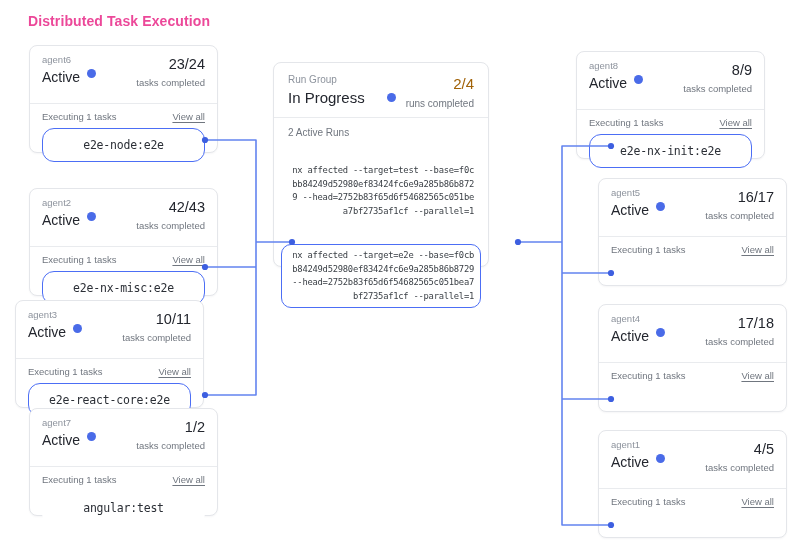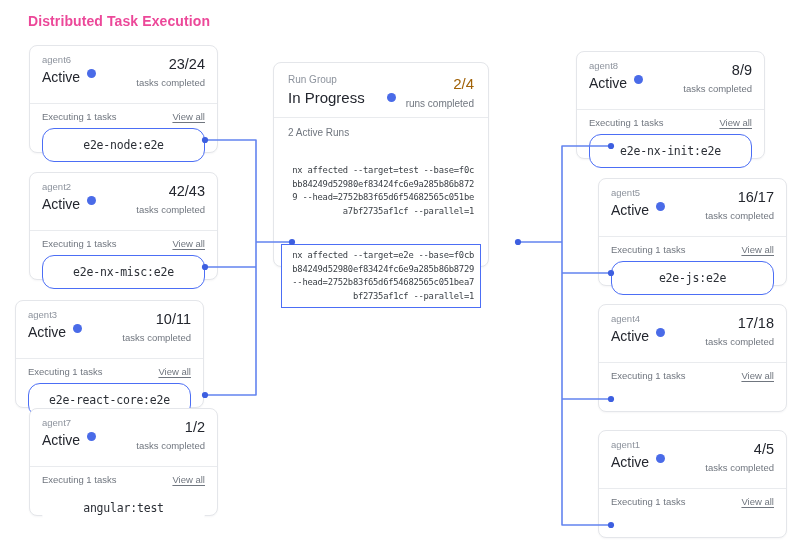--- a/index.html
+++ b/index.html
@@ -40,21 +40,21 @@
   .rg-label { font-size:10px; color:#8d939d; line-height:13px; }
   .rg-status { display:flex; align-items:center; gap:22px; margin-top:3px;
                font-size:15px; color:#23262e; }
   .rg-count { font-size:15px; color:#a16207; line-height:18px; margin-top:2px; text-align:right; }
   .rg-count-label { font-size:10px; color:#70767f; margin-top:5px; text-align:right; }
   .rg-body { padding:9px 7px 0 7px; }
   .active-runs { font-size:10px; color:#70767f; margin:0 7px 7px 7px; }
   .cmd { font-family:"DejaVu Sans Mono", monospace; font-size:8.8px; letter-spacing:-.25px;
          line-height:13.5px; color:#3b4046; text-align:right; word-break:break-all;margin-top:24px; }
   .cmd-plain { padding:2px 7px; margin-bottom:7px; }
-  .cmd-active { border:1.5px solid #4c6ef5; border-radius:0; padding:4px 6px; background:#fff; }
+  .cmd-active { border:1.5px solid #4c6ef5; border-radius:10px; padding:4px 6px; background:#fff; }
 
   #wires { position:absolute; left:0; top:0; z-index:5; pointer-events:none; }
 </style>
 </head>
 <body>
 
 <div class="page-title">Distributed Task Execution</div>
 
 <div class="run-group-card">
   <div class="rg-header">
@@ -107,21 +107,21 @@
     </div>
     <div class="divider"></div>
     <div class="card-bottom">
       <div class="exec-row">
         <span>Executing 1 tasks</span>
         <span class="view-all">View all</span>
       </div>
       <div class="task-pill">e2e-node:e2e</div>
     </div>
   </div>
-<div class="agent-card col-left" style="left: 29px; top: 172px;">
+<div class="agent-card col-left" style="left: 29px; top: 188px;">
     <div class="card-top">
       <div>
         <div class="agent-id">agent2</div>
         <div class="agent-status">
           <span class="status-label">Active</span>
           <span class="status-dot"></span>
         </div>
       </div>
       <div class="card-top-right">
         <div class="task-count">42/43</div>
@@ -219,21 +219,20 @@
         <div class="task-count">16/17</div>
         <div class="count-label">tasks completed</div>
       </div>
     </div>
     <div class="divider"></div>
     <div class="card-bottom">
       <div class="exec-row">
         <span>Executing 1 tasks</span>
         <span class="view-all">View all</span>
       </div>
-      <div class="task-pill">e2e-js:e2e</div>
     </div>
   </div>
 <div class="agent-card col-right" style="left: 598px; top: 304px;">
     <div class="card-top">
       <div>
         <div class="agent-id">agent4</div>
         <div class="agent-status">
           <span class="status-label">Active</span>
           <span class="status-dot"></span>
         </div>

